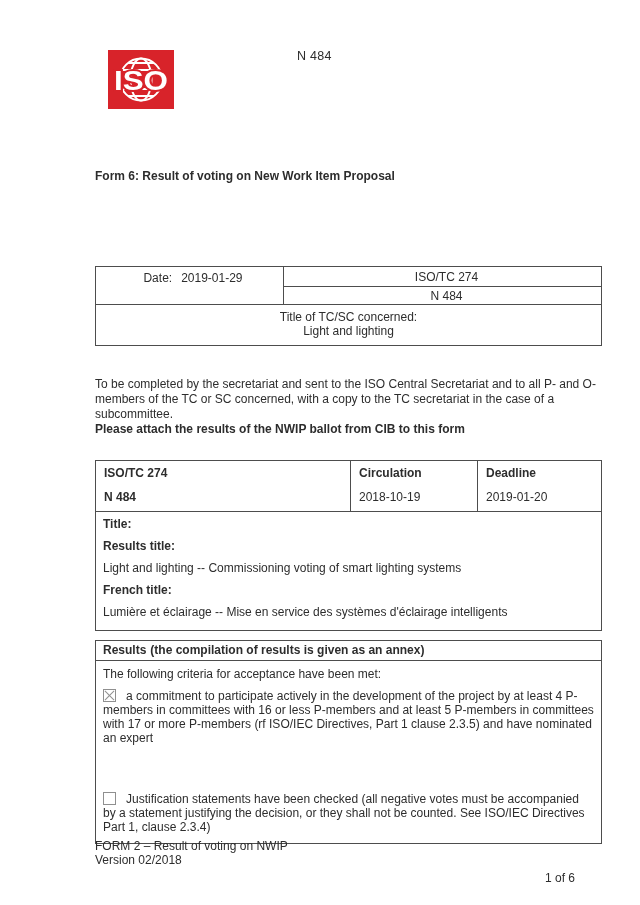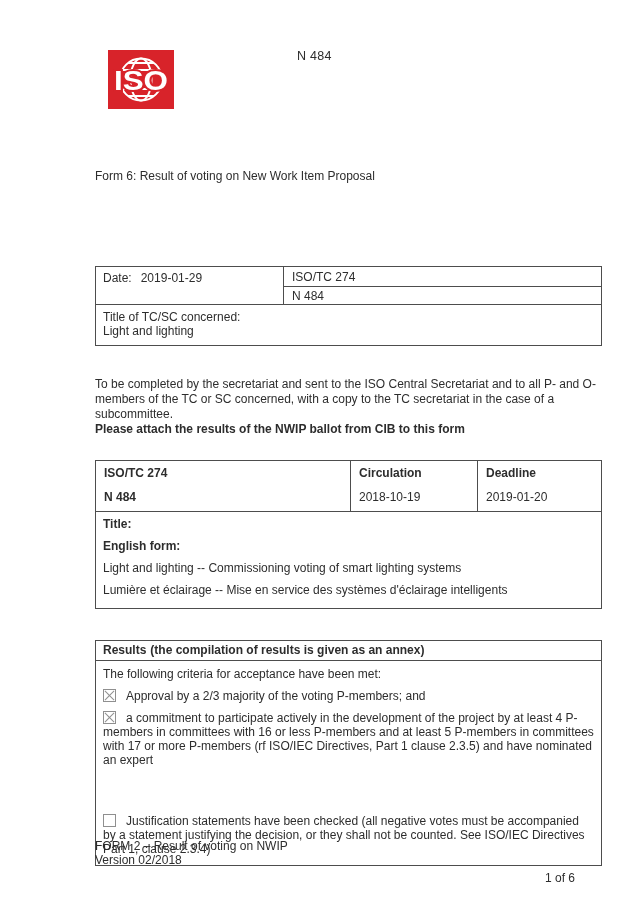--- a/index.html
+++ b/index.html
@@ -6,28 +6,28 @@
   .page {
     position:relative; width:640px; height:905px; background:#ffffff;
     font-family:"Liberation Sans", sans-serif; color:#2d2d2d; font-size:12px;
     overflow:hidden;
   }
   .abs { position:absolute; }
 
   
   .logo { left:108px; top:50px; width:66px; height:59px; }
   .doc-number-top { left:297px; top:49px; font-size:12.5px; letter-spacing:0.3px; }
-  .form-title { left:95px; top:169px; font-weight:normal; font-size:12px; }
+  .form-title { left:95px; top:169px; font-weight:bold; font-size:12px; }
 
   
   .tbl { border:1px solid #4d4d4d; background:#fff; }
 
   
   .t1 { left:95px; top:266px; width:505px; }
-  .t1-grid { display:grid; grid-template-columns:187px 1fr; }
+  .t1-grid { display:grid; grid-template-columns:187px 1fr;text-align:center; }
   .t1 .c-date { grid-row:1 / 3; grid-column:1; padding:4px 0 0 7px; }
   .t1 .c-iso  { grid-row:1; grid-column:2; border-left:1px solid #4d4d4d; border-bottom:1px solid #4d4d4d; padding:3px 0 2px 8px; }
   .t1 .c-n    { grid-row:2; grid-column:2; border-left:1px solid #4d4d4d; padding:2px 0 1px 8px; }
   .t1 .c-tct  { grid-row:3; grid-column:1 / 3; border-top:1px solid #4d4d4d; padding:5px 7px 7px 7px; }
   .t1 .c-tct .line2 { margin-top:0; }
   .date-value { margin-left:9px; }
 
   
   .t2 { left:95px; top:460px; width:505px; }
   .t2-grid { display:grid; grid-template-columns:254px 127px 1fr; }
@@ -116,36 +116,34 @@
       <div class="hcell b-left">
         <div class="bold">Circulation</div>
         <div class="sub">2018-10-19</div>
       </div>
       <div class="hcell b-left">
         <div class="bold">Deadline</div>
         <div class="sub">2019-01-20</div>
       </div>
       <div class="c-title">
         <p class="bold">Title:</p>
-        <p class="bold">English form:</p>
+        <p class="bold">Results title:</p>
         <p>Light and lighting -- Commissioning voting of smart lighting systems</p>
+        <p class="bold">French title:</p>
         <p>Lumière et éclairage -- Mise en service des systèmes d'éclairage intelligents</p>
       </div>
     </div>
   </div>
 
   <div class="abs tbl res">
     <div class="res-header">
       <span>Results</span><span class="res-annex">(the compilation of results is given as an annex)</span>
     </div>
     <div class="res-body">
       <p>The following criteria for acceptance have been met:</p>
-      <p>
-        <span class="checkbox checked"></span><span>Approval by a 2/3 majority of the voting P-members; and</span>
-      </p>
       <p>
         <span class="checkbox checked"></span><span>a commitment to participate actively in the development of the project by at least 4 P-members in committees with 16 or less P-members and at least 5 P-members in committees with 17 or more P-members (rf ISO/IEC Directives, Part 1 clause 2.3.5) and have nominated an expert</span>
       </p>
       <p>
         <span class="checkbox"></span><span>Justification statements have been checked (all negative votes must be accompanied by a statement justifying the decision, or they shall not be counted. See ISO/IEC Directives Part 1, clause 2.3.4)</span>
       </p>
     </div>
   </div>
 
   <div class="abs footer">

